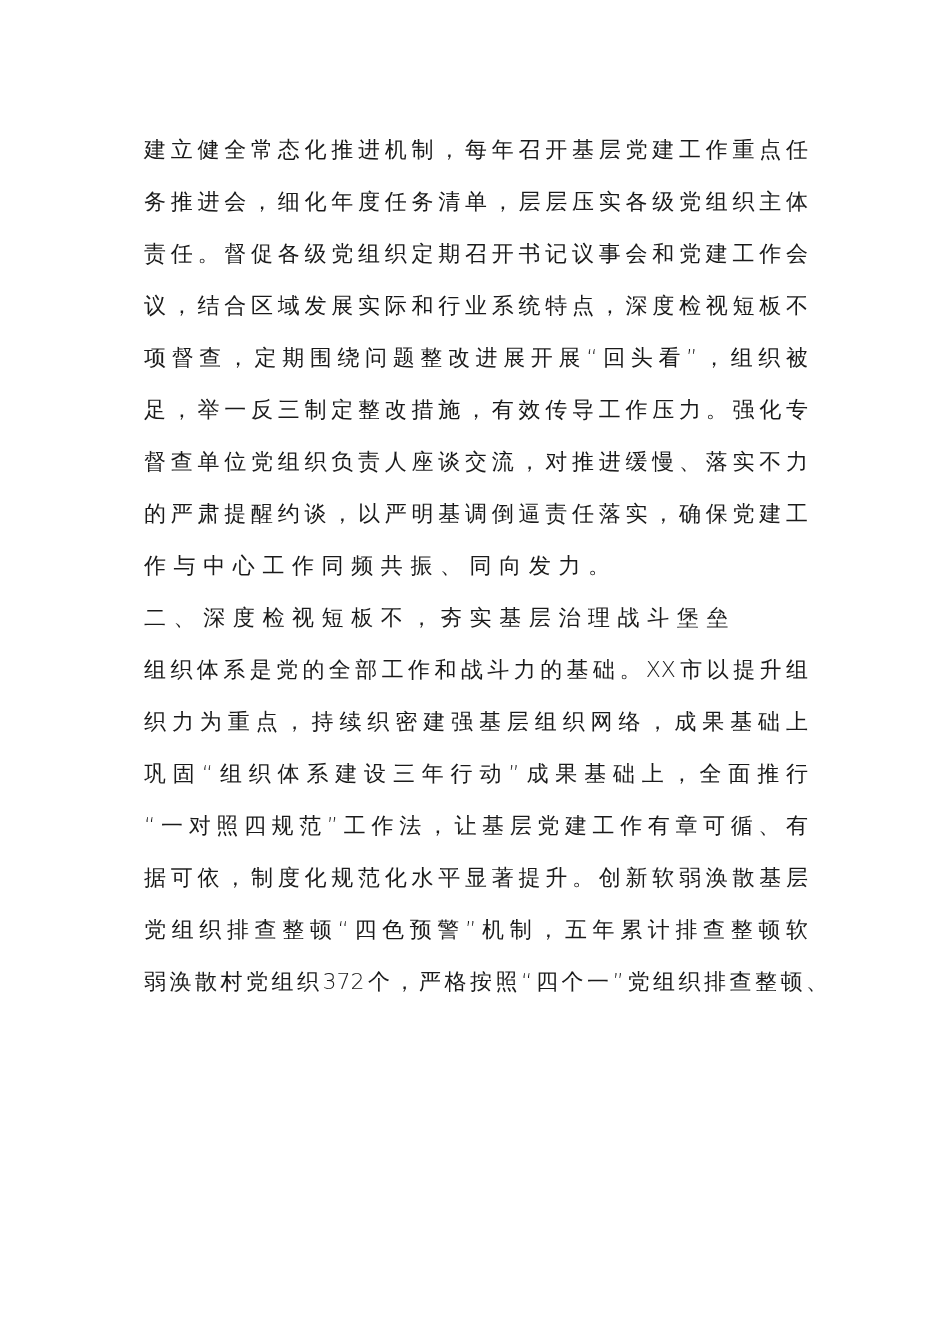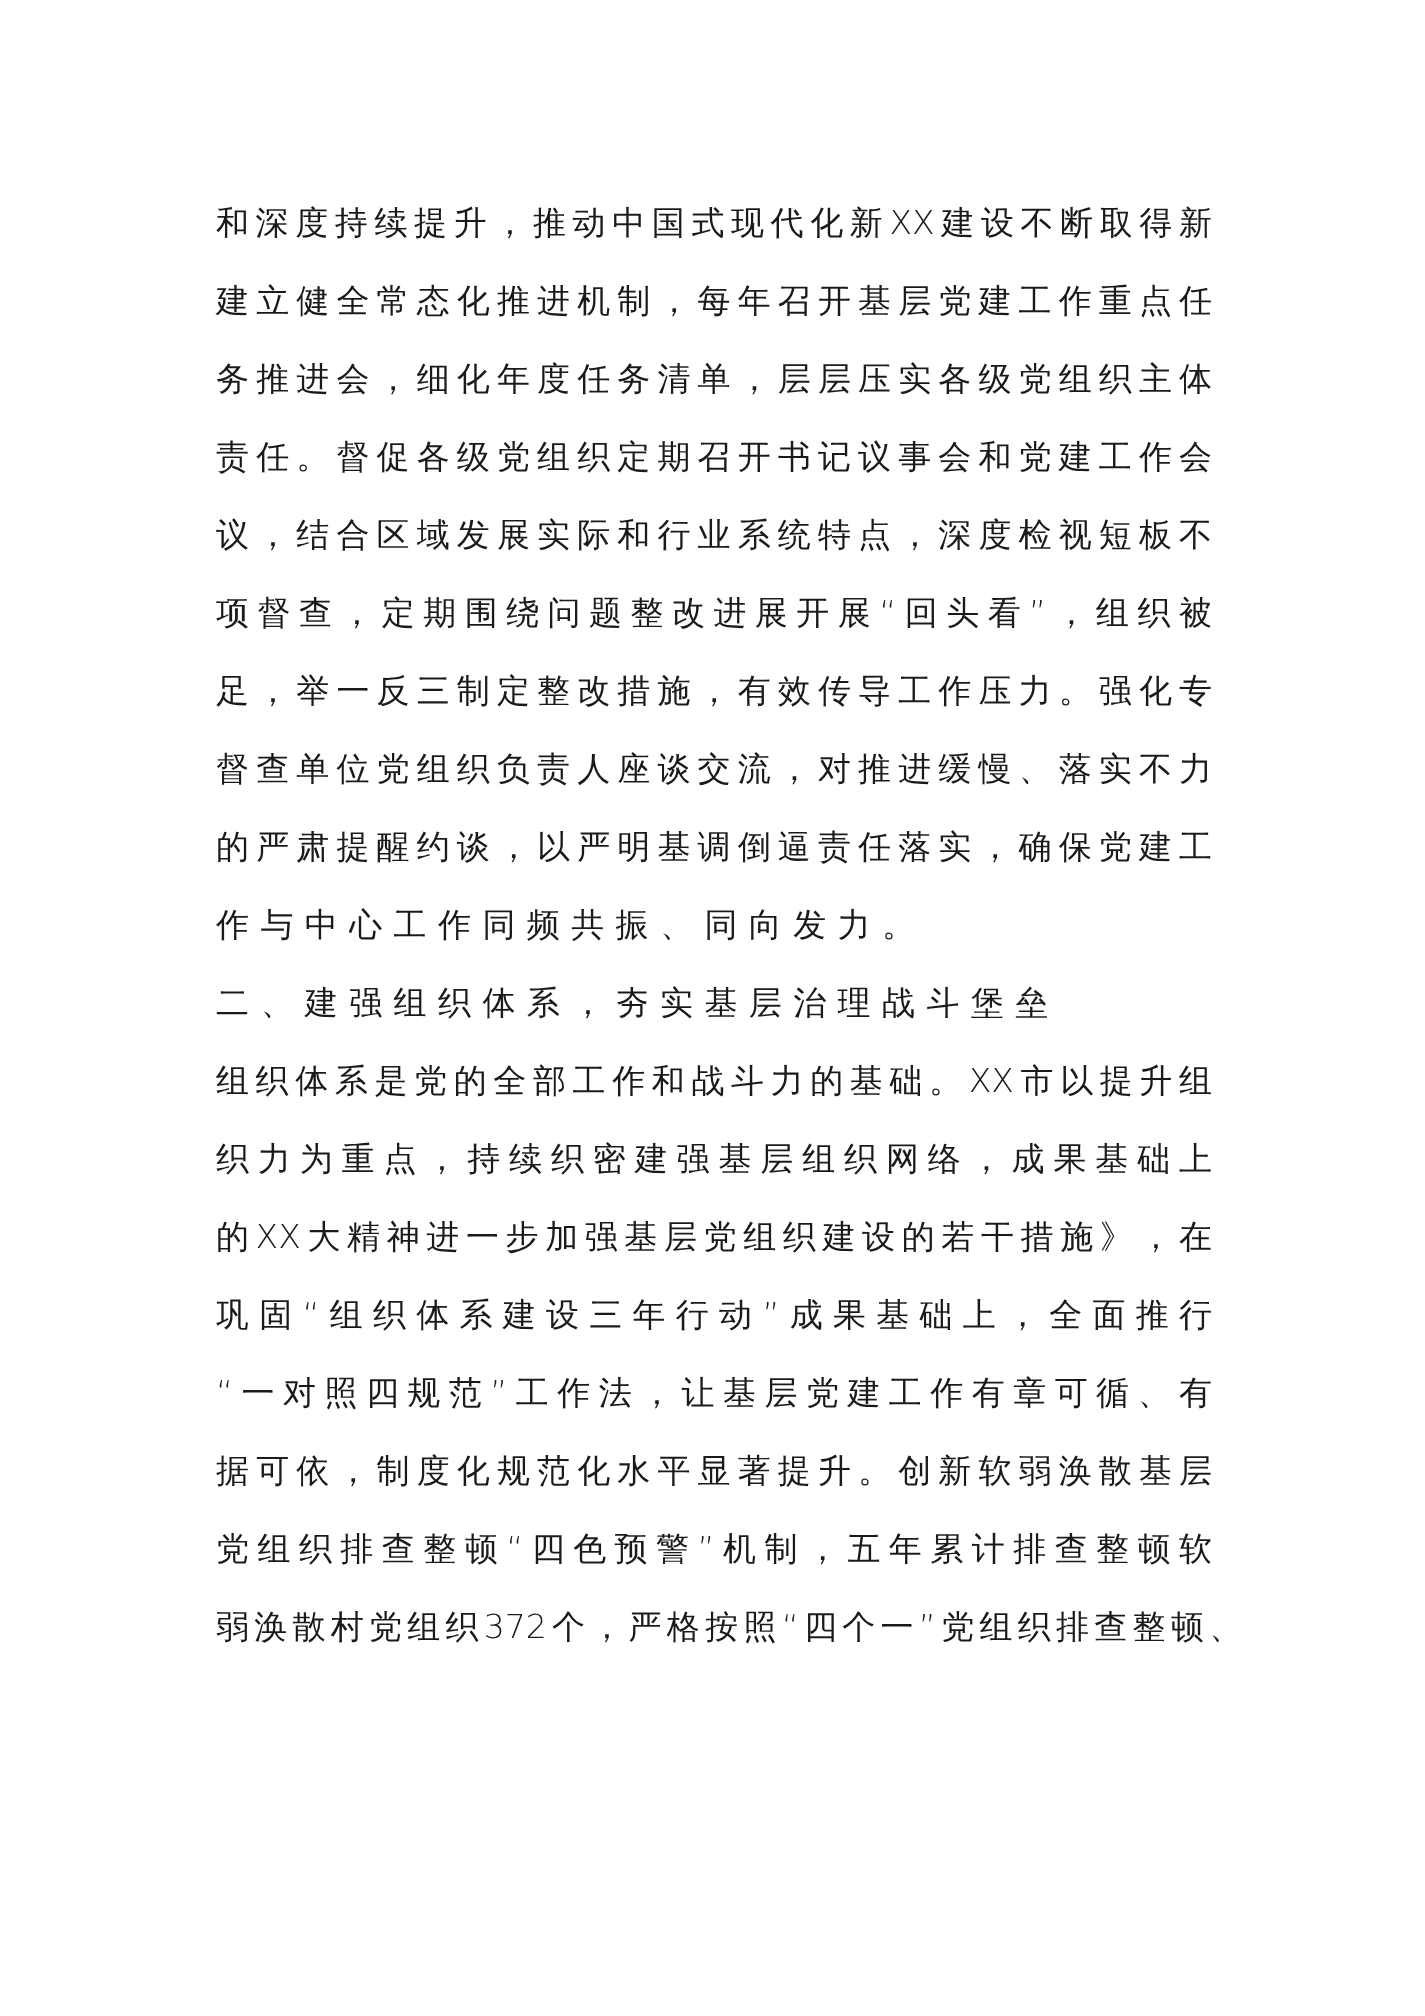--- a/index.html
+++ b/index.html
@@ -32,32 +32,30 @@
     .line.justify {
       text-align: justify;
       text-align-last: justify;
       letter-spacing: 0;
     }
   </style>
 </head>
 <body>
 
 <div class="page">
-  <div class="line justify">和深度持续提升，推动中国式现代化新XX建设不断取得新</div>
   <div class="line justify">建立健全常态化推进机制，每年召开基层党建工作重点任</div>
   <div class="line justify">务推进会，细化年度任务清单，层层压实各级党组织主体</div>
   <div class="line justify">责任。督促各级党组织定期召开书记议事会和党建工作会</div>
   <div class="line justify">议，结合区域发展实际和行业系统特点，深度检视短板不</div>
   <div class="line justify">项督查，定期围绕问题整改进展开展“回头看”，组织被</div>
   <div class="line justify">足，举一反三制定整改措施，有效传导工作压力。强化专</div>
   <div class="line justify">督查单位党组织负责人座谈交流，对推进缓慢、落实不力</div>
   <div class="line justify">的严肃提醒约谈，以严明基调倒逼责任落实，确保党建工</div>
   <div class="line">作与中心工作同频共振、同向发力。</div>
-  <div class="line">二、建强组织体系，夯实基层治理战斗堡垒</div>
+  <div class="line">二、深度检视短板不，夯实基层治理战斗堡垒</div>
   <div class="line justify">组织体系是党的全部工作和战斗力的基础。XX市以提升组</div>
   <div class="line justify">织力为重点，持续织密建强基层组织网络，成果基础上</div>
-  <div class="line justify">的XX大精神进一步加强基层党组织建设的若干措施》，在</div>
   <div class="line justify">巩固“组织体系建设三年行动”成果基础上，全面推行</div>
   <div class="line justify">“一对照四规范”工作法，让基层党建工作有章可循、有</div>
   <div class="line justify">据可依，制度化规范化水平显著提升。创新软弱涣散基层</div>
   <div class="line justify">党组织排查整顿“四色预警”机制，五年累计排查整顿软</div>
   <div class="line justify" style="width:684px">弱涣散村党组织372个，严格按照“四个一”党组织排查整顿、</div>
 </div>
 
 </body></html>

